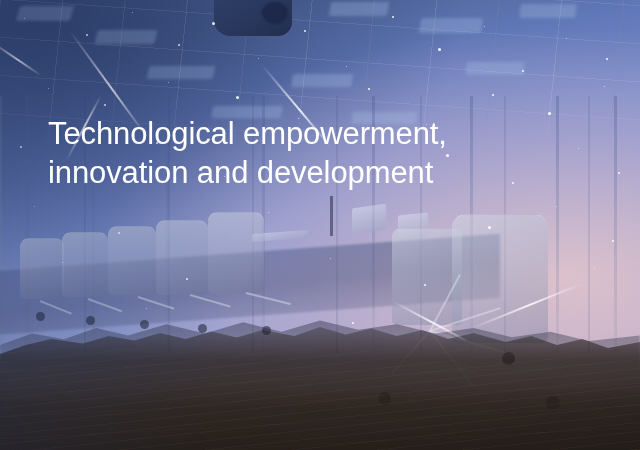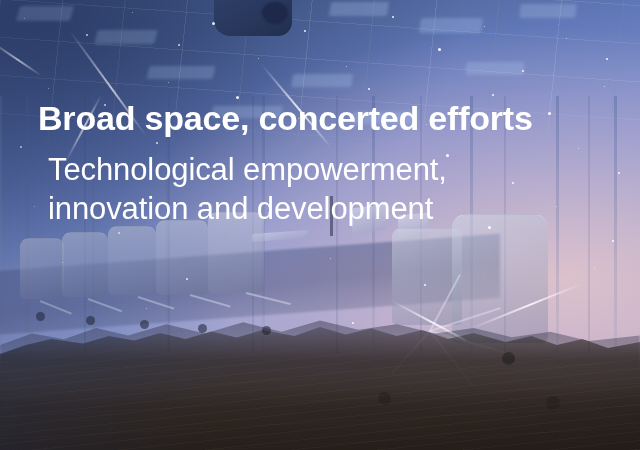--- a/index.html
+++ b/index.html
@@ -378,17 +378,16 @@
     <div class="streak" style="left:262px; top:64px;  width:108px; transform:rotate(50deg);"></div>
     <div class="streak" style="left:-10px; top:40px;  width:62px;  transform:rotate(34deg);"></div>
     <div class="streak" style="left:66px;  top:160px; width:74px;  transform:rotate(-62deg);"></div>
     <div class="streak" style="left:470px; top:328px; width:120px; transform:rotate(-22deg);"></div>
     <div class="streak" style="left:392px; top:300px; width:86px;  transform:rotate(28deg);"></div>
   </div>
 
   <div class="layer l-grade"></div>
 
   <div class="copy">
-    <h1 class="headline">Broad space, concerted efforts</h1>
     <p class="subhead">Technological empowerment, innovation and development</p>
   </div>
 
 </div>
 
 </body></html>

